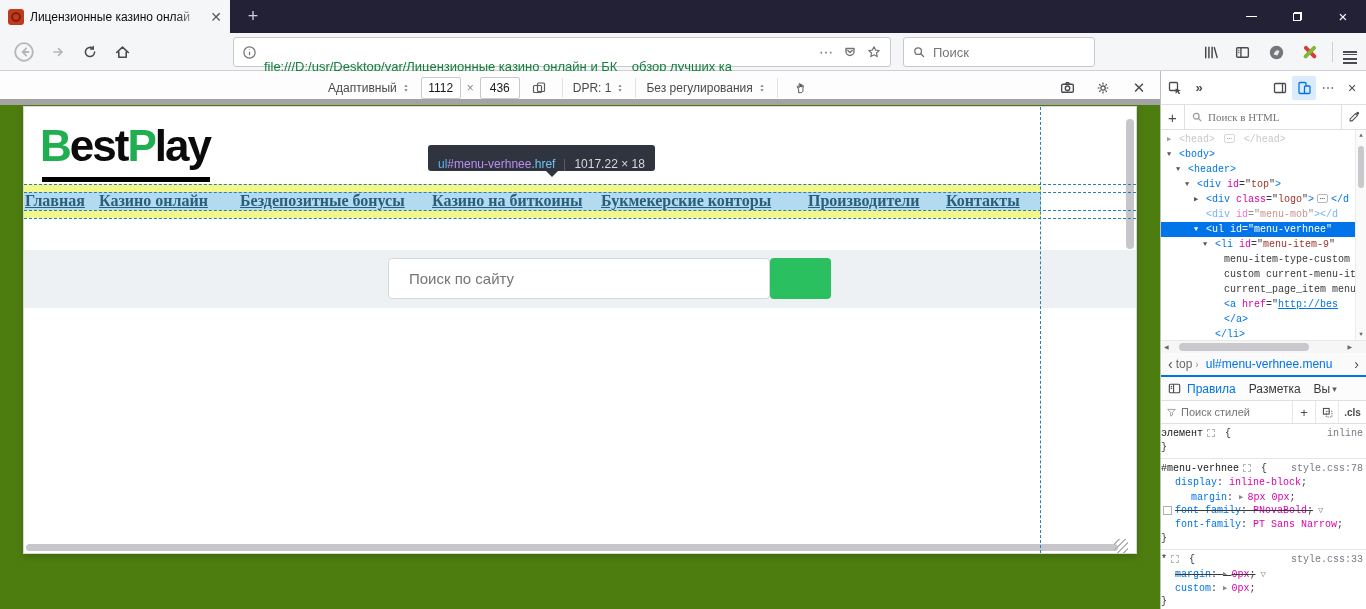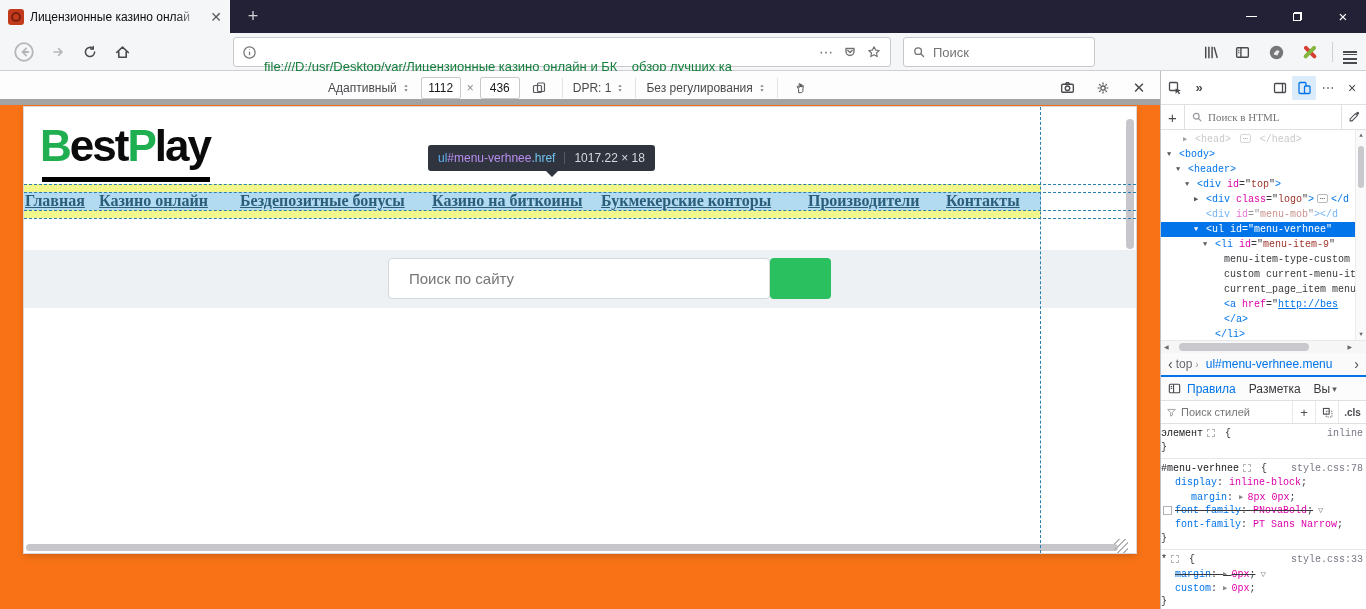--- a/index.html
+++ b/index.html
@@ -57,36 +57,36 @@
   .rdm-left { position:absolute; left:328px; top:0; height:33px; display:flex; align-items:center; }
   .rdm-sel { display:flex; align-items:center; gap:4px; }
   .rdm-dim { width:40px; height:22px; border:1px solid #c9c9cd; border-radius:2px; background:#fff;
     text-align:center; font-size:12px; color:#18181a; font-family:"Liberation Sans",sans-serif; outline:none; }
   .vsep { width:1px; height:20px; background:#e2e2e5; margin:0 10px; }
   .rdm-right { position:absolute; right:8px; top:0; height:33px; display:flex; align-items:center; gap:10px; color:#4a4a4f; }
   .tool-ic { width:26px; height:26px; display:flex; align-items:center; justify-content:center; }
   .xmark { font-size:15px; color:#4a4a4f; line-height:15px; }
 
   
-  .content { position:absolute; left:0; top:105px; width:1320px; height:504px; background:#f97316; overflow:hidden; }
+  .content { position:absolute; left:0; top:105px; width:1320px; height:504px; background:#4d7c0f; overflow:hidden; }
   .viewport { position:absolute; left:24px; top:2px; width:1112px; height:446px; background:#fff;
     box-shadow:0 0 0 1px #d8d8dc, 0 3px 8px rgba(0,0,0,.18); overflow:hidden; }
   .logo { position:absolute; left:16px; top:14px; font-size:44px; font-weight:bold; letter-spacing:-2px;
     font-family:"Liberation Sans",sans-serif; z-index:3; }
   .logo .g { color:#1fae50; } .logo .k { color:#0b0b0b; }
   .logo-underline { position:absolute; left:18px; top:70px; width:168px; height:5px; background:#000; z-index:3; }
   .hl-band { position:absolute; left:0; width:1017px; z-index:1; }
   .hl-yellow { background:rgba(238,246,118,.85); height:8px; }
   .hl-blue { background:rgba(130,196,232,.62); height:18px; }
   .guide-h { position:absolute; left:0; width:1112px; border-top:1px dashed #2a7fae; z-index:2; }
   .guide-v { position:absolute; top:0; height:446px; border-left:1px dashed #2a7fae; z-index:2; }
   .menu-item { position:absolute; top:85px; height:18px; line-height:17px; z-index:3; white-space:nowrap;
     font-family:"Liberation Serif",serif; font-weight:bold; font-size:16px; color:#2a5e7a; text-decoration:underline; }
   .infobar { position:absolute; left:404px; top:38px; height:26px; background:#2f343e; border-radius:3px;
-    display:flex; align-items:center; padding:0 10px; font-size:12px; z-index:5; white-space:nowrap; }
+    display:flex; align-items:flex-end; padding:0 10px; font-size:12px; z-index:5; white-space:nowrap; }
   .infobar .tag { color:#5db0f2; } .infobar .id { color:#b98ef0; } .infobar .cls { color:#6fc3f0; }
   .infobar .isep { width:1px; height:12px; background:#565b66; margin:0 9px; }
   .infobar .dims { color:#d5d8dc; }
   .infobar-arrow { position:absolute; left:522px; top:64px; width:0; height:0; z-index:5;
     border-left:6px solid transparent; border-right:6px solid transparent; border-top:6px solid #2f343e; }
   .search-band { position:absolute; left:0; top:143px; width:1112px; height:58px; background:#eef1f4; }
   .site-search { position:absolute; left:364px; top:151px; width:382px; height:41px; background:#fff;
     border:1px solid #d3d8dc; border-radius:4px; display:flex; align-items:center; padding-left:20px; }
   .site-search input { border:none; outline:none; font-size:15px; color:#98a0a7; width:330px;
     font-family:"Liberation Sans",sans-serif; background:transparent; }
@@ -413,21 +413,21 @@
       <span class="dt-eyedrop">
         <svg width="14" height="14" viewBox="0 0 16 16">
             <path d="M11.4 2.4a1.6 1.6 0 0 1 2.2 2.2l-1.2 1.2-2.2-2.2z" fill="currentColor"></path>
             <path d="M9.6 4.2l2.2 2.2-6 6H3.6v-2.2z" fill="none" stroke="currentColor" stroke-width="1.2"></path>
           </svg>
       </span>
     </div>
 
     <div class="dt-tree">
 
-    <div class="trow dim" style="padding-left: 34px;"><span class="exp">▶</span><span class="sg-d">&lt;head&gt; </span><span class="badge">⋯</span><span class="sg-d"> &lt;/head&gt;</span></div>
+    <div class="trow dim" style="padding-left: 18px;"><span class="exp">▶</span><span class="sg-d">&lt;head&gt; </span><span class="badge">⋯</span><span class="sg-d"> &lt;/head&gt;</span></div>
         <div class="trow" style="padding-left: 18px;"><span class="exp">▼</span><span class="sg-t">&lt;body&gt;</span></div>
         <div class="trow" style="padding-left: 27px;"><span class="exp">▼</span><span class="sg-t">&lt;header&gt;</span></div>
         <div class="trow" style="padding-left: 36px;"><span class="exp">▼</span><span class="sg-t">&lt;div </span><span class="sg-a">id</span><span class="sg-p">="</span><span class="sg-v">top</span><span class="sg-p">"</span><span class="sg-t">&gt;</span></div>
         <div class="trow" style="padding-left: 45px;"><span class="exp">▶</span><span class="sg-t">&lt;div </span><span class="sg-a">class</span><span class="sg-p">="</span><span class="sg-v">logo</span><span class="sg-p">"</span><span class="sg-t">&gt;</span><span class="badge">⋯</span><span class="sg-t">&lt;/d</span></div>
         <div class="trow dim" style="padding-left: 45px;"><span class="exp"></span><span class="sg-t">&lt;div </span><span class="sg-a">id</span><span class="sg-p">="</span><span class="sg-v">menu-mob</span><span class="sg-p">"</span><span class="sg-t">&gt;&lt;/d</span></div>
         <div class="trow sel" style="padding-left: 45px;"><span class="exp">▼</span><span class="sg-t">&lt;ul </span><span class="sg-a">id</span><span class="sg-p">="</span><span class="sg-v">menu-verhnee</span><span class="sg-p">" </span></div>
         <div class="trow" style="padding-left: 54px;"><span class="exp">▼</span><span class="sg-t">&lt;li </span><span class="sg-a">id</span><span class="sg-p">="</span><span class="sg-v">menu-item-9</span><span class="sg-p">"</span></div>
         <div class="trow" style="padding-left: 63px;"><span class="exp"></span><span class="sg-p">menu-item-type-custom</span></div>
         <div class="trow" style="padding-left: 63px;"><span class="exp"></span><span class="sg-p">custom current-menu-it</span></div>
         <div class="trow" style="padding-left: 63px;"><span class="exp"></span><span class="sg-p">current_page_item menu</span></div>

